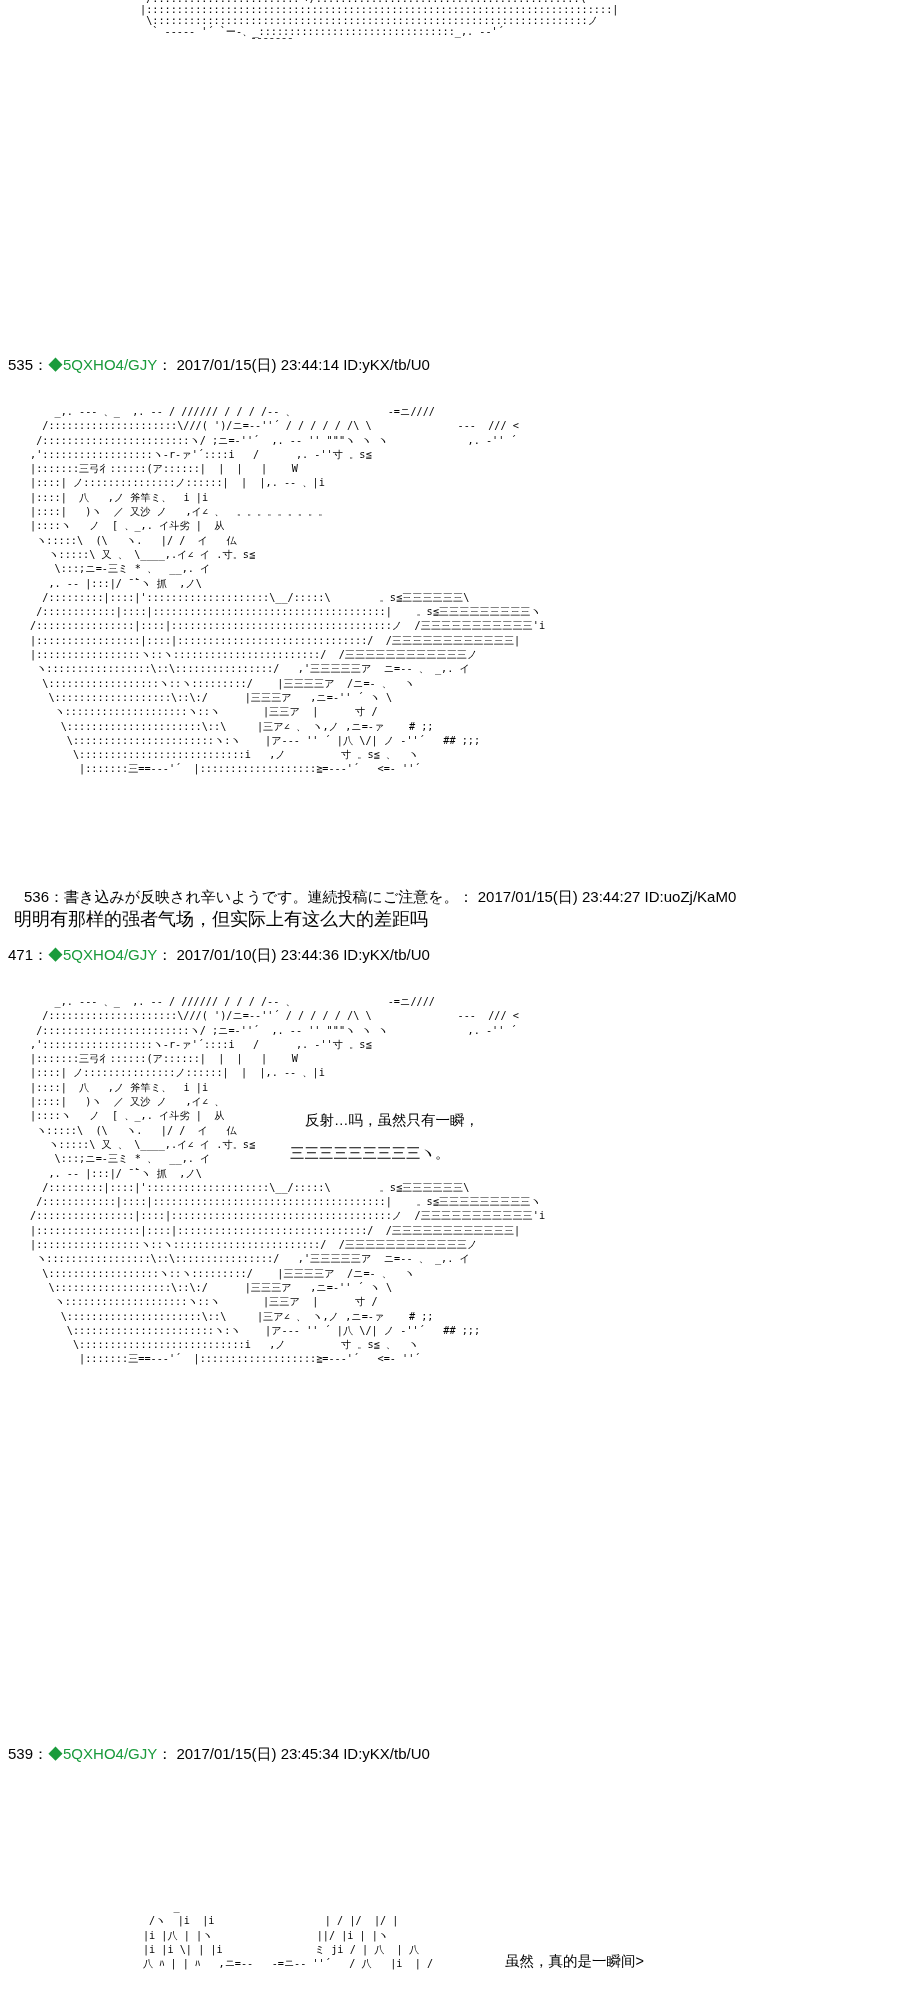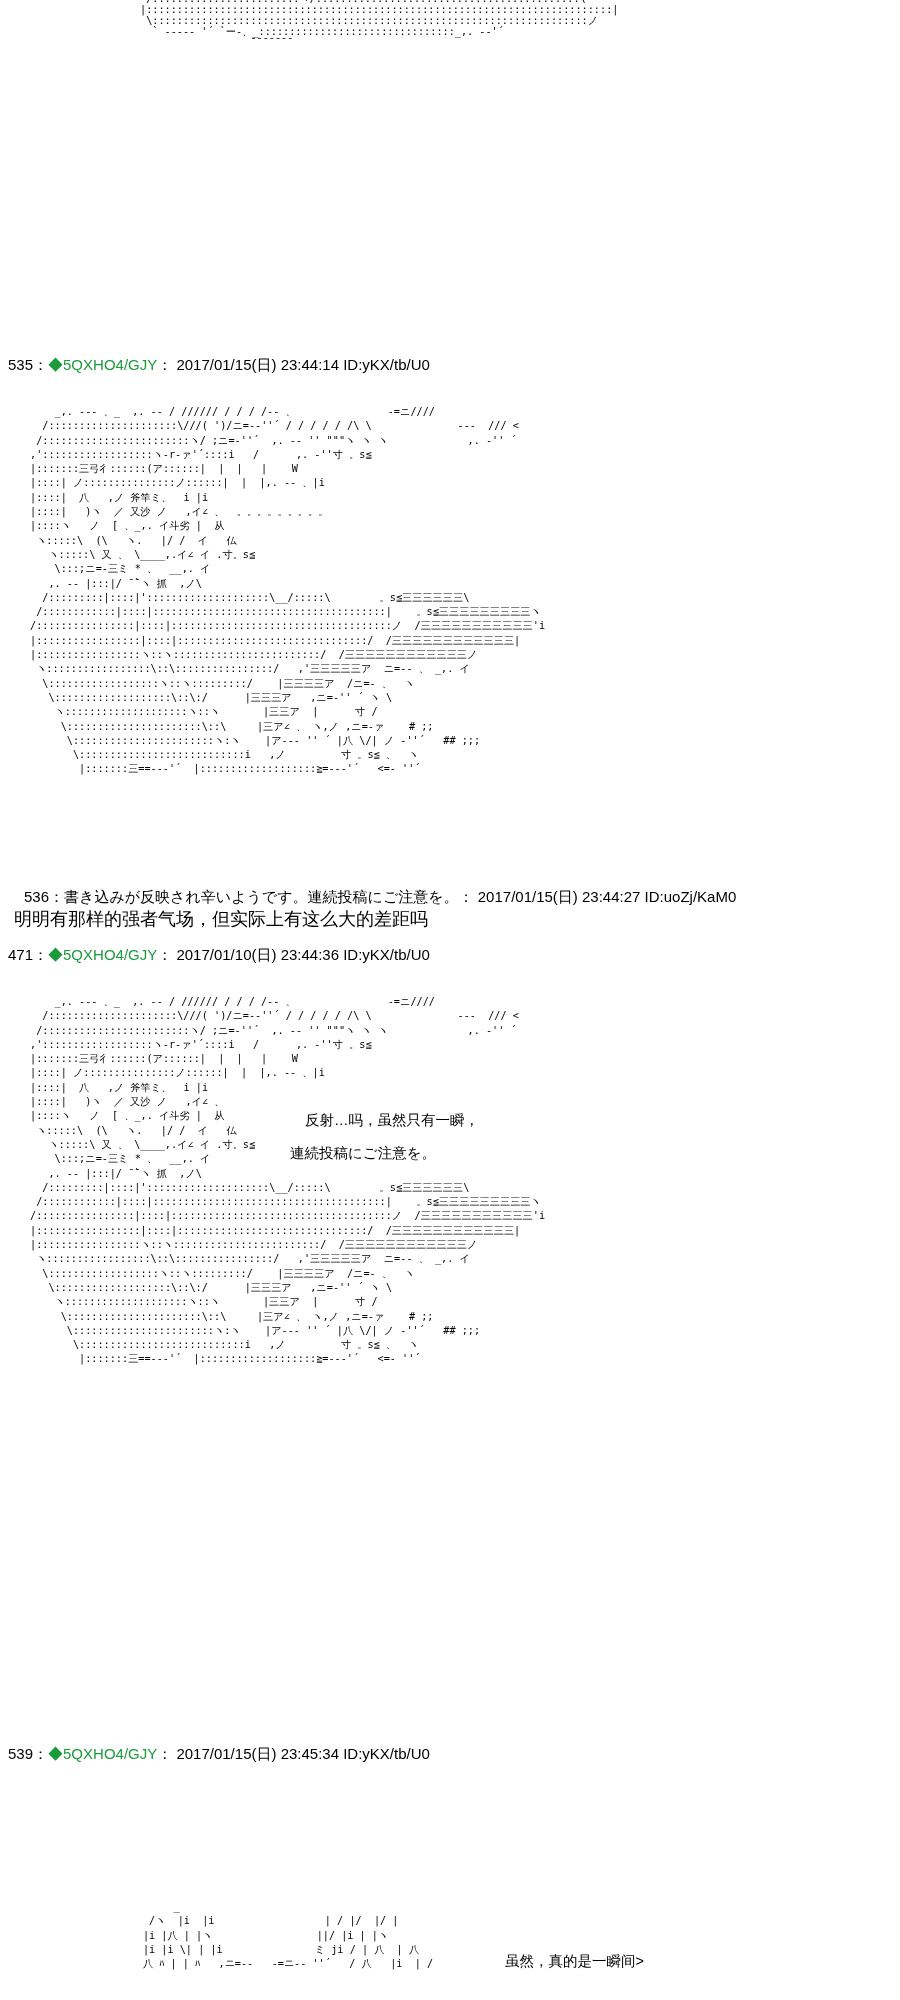--- a/index.html
+++ b/index.html
@@ -150,21 +150,21 @@
 |:::::::::::::::::ヽ::ヽ::::::::::::::::::::::::/  /三三三三三三三三三三三三ノ
  ヽ:::::::::::::::::\::\::::::::::::::::/   ,'三三三三三ア  ニ=‐- 、 _,. イ
   \::::::::::::::::::ヽ::ヽ:::::::::/    |三三三三ア  /ニ=‐ 、  ヽ
    \:::::::::::::::::::\::\:/      |三三三ア   ,ニ=‐'' ´ ヽ \
     ヽ::::::::::::::::::::ヽ::ヽ       |三三ア  |      寸 /
      \::::::::::::::::::::::\::\     |三ア∠ 、 ヽ,ノ ,ニ=‐ァ    # ;;
       \:::::::::::::::::::::::ヽ:ヽ    |ア‐-‐ '' ´ |八 \/| ノ ‐''´   ## ;;;
        \:::::::::::::::::::::::::::i   ,ノ         寸 。s≦ 、  ヽ
         |:::::::三==‐--'´  |:::::::::::::::::::≧=‐-‐'´   &lt;=‐ ''´</div>
     <div class="overlay-text" style="left:290px; top:112px;margin-left:15px;">反射…吗，虽然只有一瞬，</div>
-    <div class="overlay-text" style="left:290px; top:145px;">連続投稿にご注意を。</div>
+    <div class="overlay-text" style="left:290px; top:145px;">三三三三三三三三三ヽ。</div>
   </div>
 
   <div class="post-header" style="position:absolute; left:8px; top:1744px;">
     <span class="post-no">539</span><span>：</span><span class="diamond">◆</span><span class="name-green">5QXHO4/GJY</span><span>： 2017/01/15(日) 23:45:34 ID:yKX/tb/U0</span>
   </div>
 
   <div class="block" style="position:absolute; left:0px; top:1900px; width:900px; height:100px; overflow:hidden;">
     <div class="aa" style="position:absolute; left:100px; top:0px; font-size:10.2px; line-height:14.3px;">            _
         /ヽ  |i  |i                  | / |/  |/ |
        |i |八 | |ヽ                 ||/ |i | |ヽ

